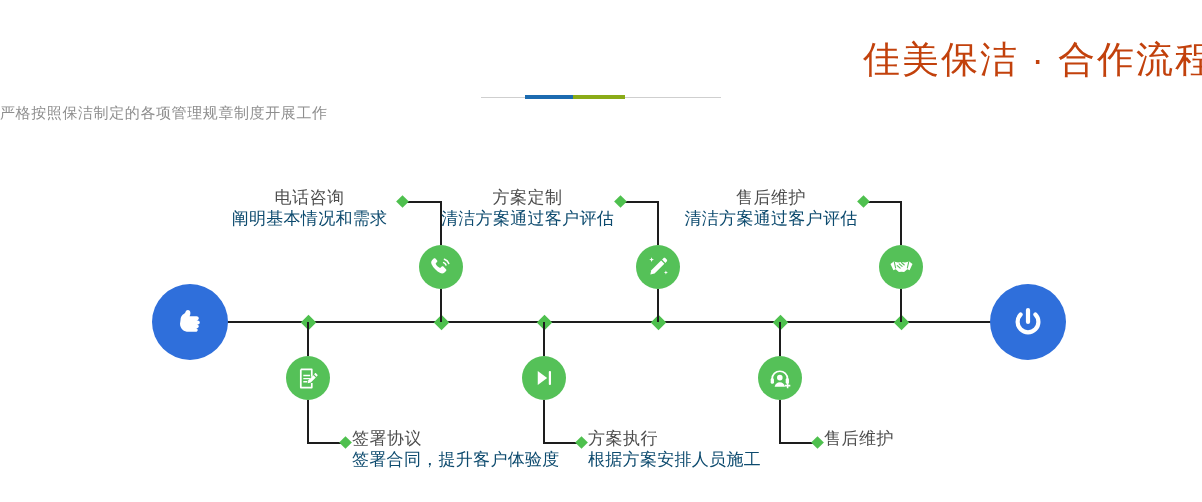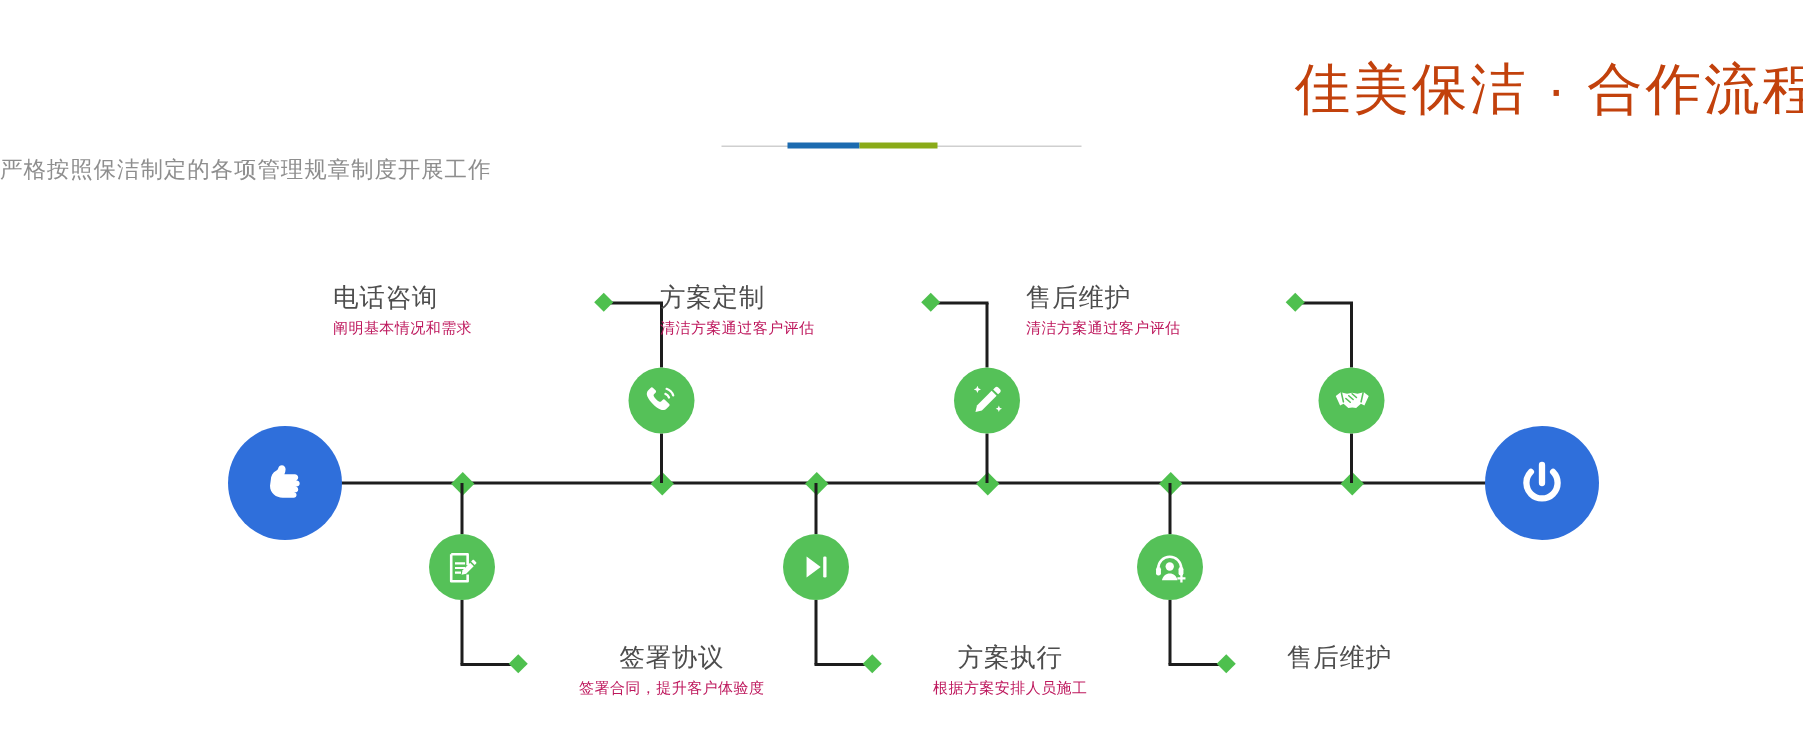--- a/index.html
+++ b/index.html
@@ -151,27 +151,27 @@
     position: absolute;
     white-space: nowrap;
   }
   .node-label .lbl-title {
     font-size: 17px;
     color: #4d4d4d;
     line-height: 22px;
     letter-spacing: 0.5px;
   }
   .node-label .lbl-desc {
-    font-size: 10px;
-    color: #be185d;
+    font-size: 17px;
+    color: #0c4a6e;
     line-height: 20px;
     letter-spacing: 0.3px;
   }
-  .node-label.top    { text-align: left; }
-  .node-label.bottom { text-align: center; margin-left: 34px; }
+  .node-label.top    { text-align: center; font-family: Liberation Mono, monospace; }
+  .node-label.bottom { text-align: left; }
 </style>
 </head>
 <body>
 
 <div id="canvas">
 
   <div class="header">
     <div class="page-title">佳美保洁 · 合作流程</div>
 
     <div class="divider-wrap">

